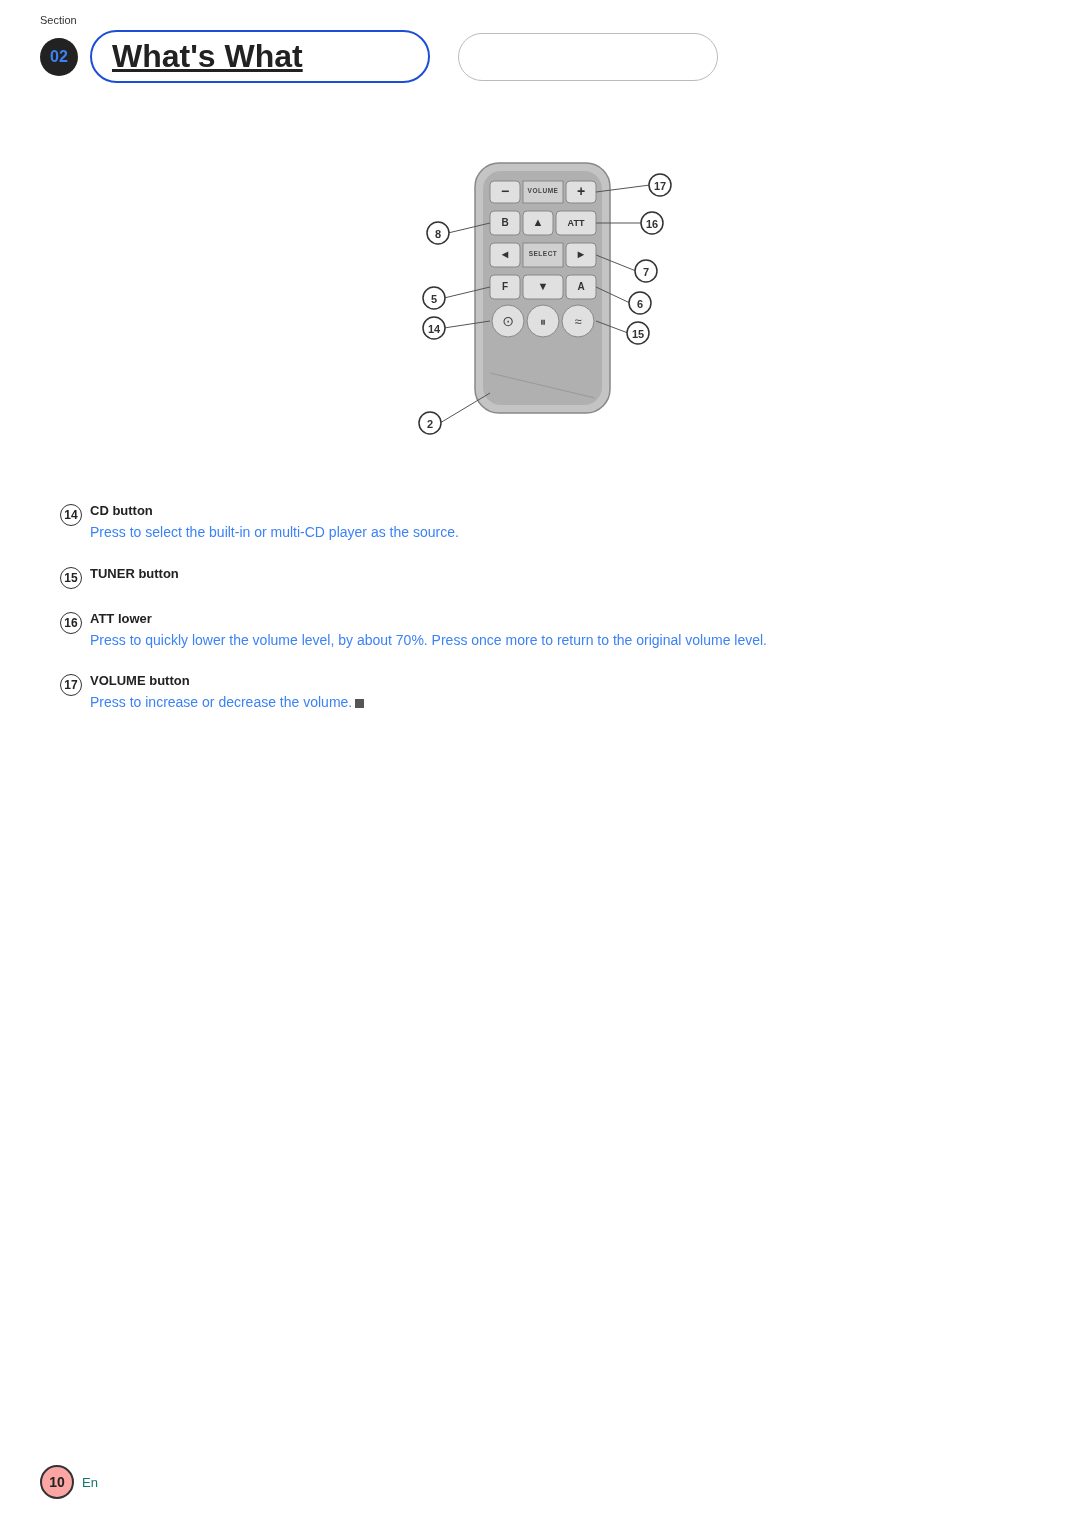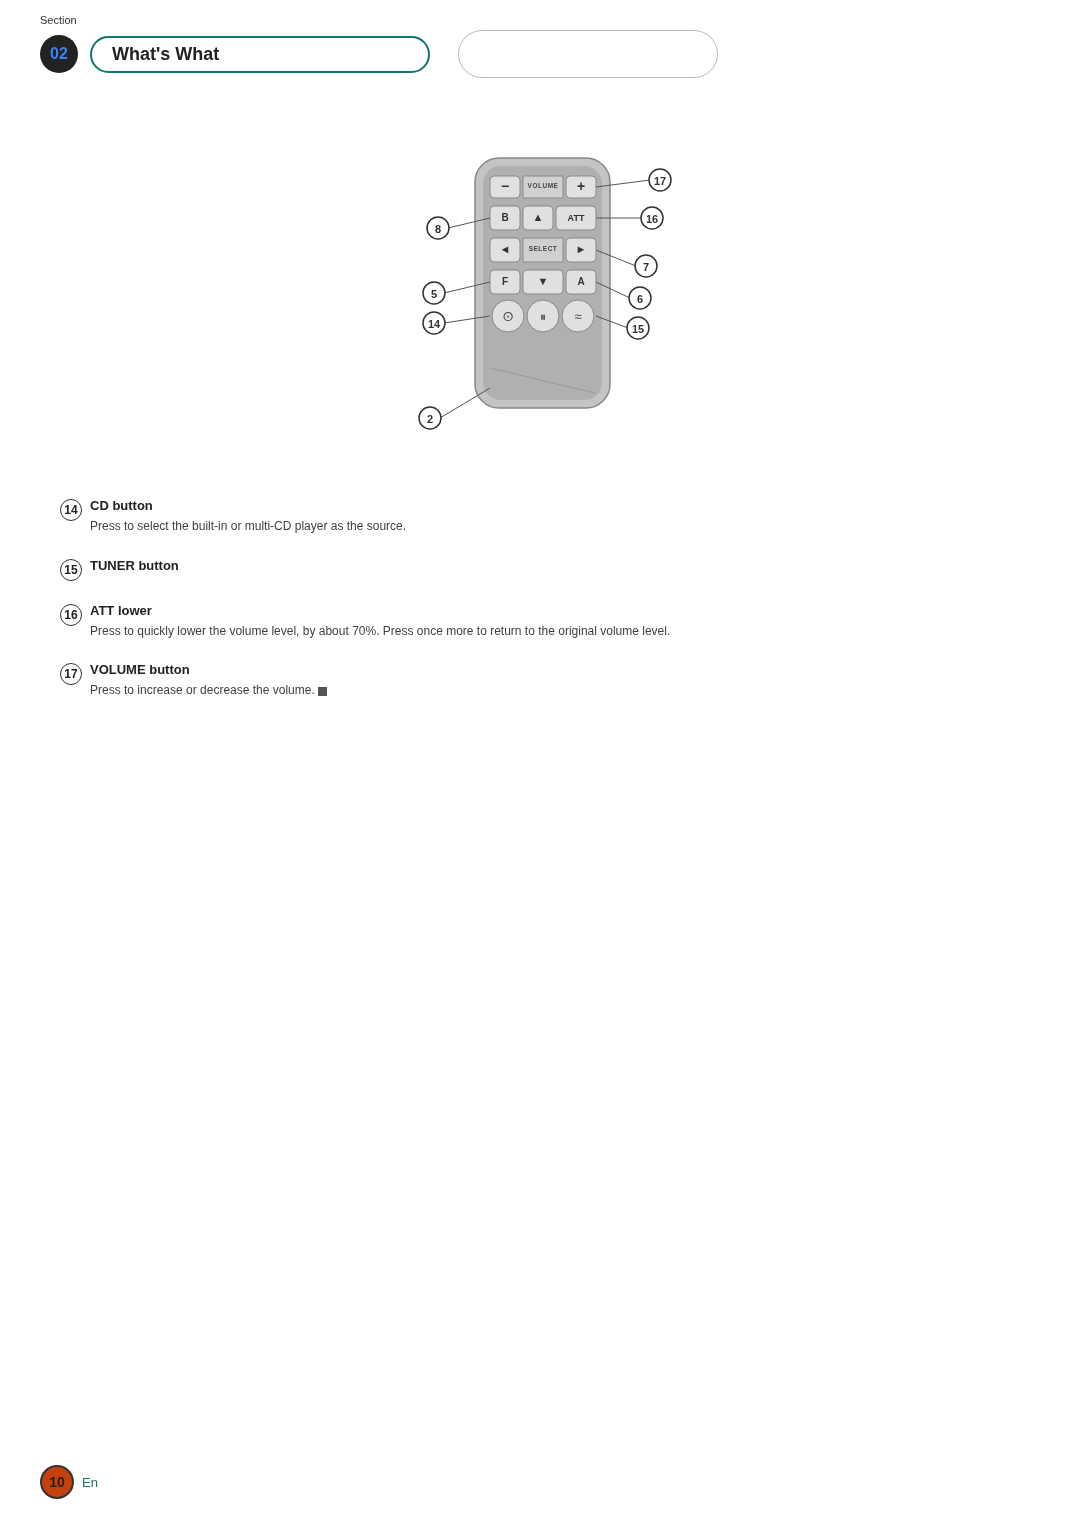--- a/index.html
+++ b/index.html
@@ -52,44 +52,44 @@
     }
     .desc-content {
       flex: 1;
     }
     .desc-title {
       font-weight: bold;
       font-size: 13px;
       margin-bottom: 4px;
     }
     .desc-text {
-      font-size: 12px;
+      font-size: 14px;
       line-height: 1.55;
-      color: #404040;
+      color: #3b82f6;
     }
     .end-mark {
       display: inline-block;
       width: 9px;
       height: 9px;
       background: #555;
       margin-left: 3px;
       vertical-align: middle;
     }
 
     
     .footer {
       position: absolute;
       bottom: 30px;
       left: 40px;
       display: flex;
       align-items: center;
       gap: 8px;
     }
     .page-badge {
-      background: #c2410c;
+      background: #fca5a5;
       border: 2px solid #333;
       border-radius: 50%;
       width: 34px;
       height: 34px;
       display: flex;
       align-items: center;
       justify-content: center;
       font-size: 14px;
       font-weight: bold;
     }
@@ -98,21 +98,21 @@
       color: #0f766e;
     }
   </style>
 </head>
 <body>
 
 <div style="position:relative; padding: 14px 28px 0 40px;">
   <div style="font-size:11px; color:#333; margin-bottom:4px;">Section</div>
   <div style="display:flex; align-items:center; gap:0;">
     <div style="background:#222; color:#3b82f6; border-radius:50%; width:38px; height:38px; display:flex; align-items:center; justify-content:center; font-size:16px; font-weight:bold; margin-right:12px; flex-shrink:0;">02</div>
-    <div style="border:2px solid #0f766e; border-radius:30px; padding:6px 50px 6px 20px; font-size:18px; font-weight:bold; display:inline-block; min-width:340px;">What's What</div>
+    <div style="border:2px solid #1d4ed8; border-radius:30px; padding:6px 50px 6px 20px; font-size:32px; font-weight:bold; display:inline-block; min-width:340px;text-decoration:underline;">What's What</div>
     <div style="border:1.5px solid #bbb; border-radius:28px; height:48px; width:260px; margin-left:28px; flex-shrink:0;"></div>
   </div>
 </div>
 
 <div class="main">
 
   <div class="remote-area">
 
     <svg width="360" height="320" viewBox="0 0 360 320" style="overflow:visible;">
 

